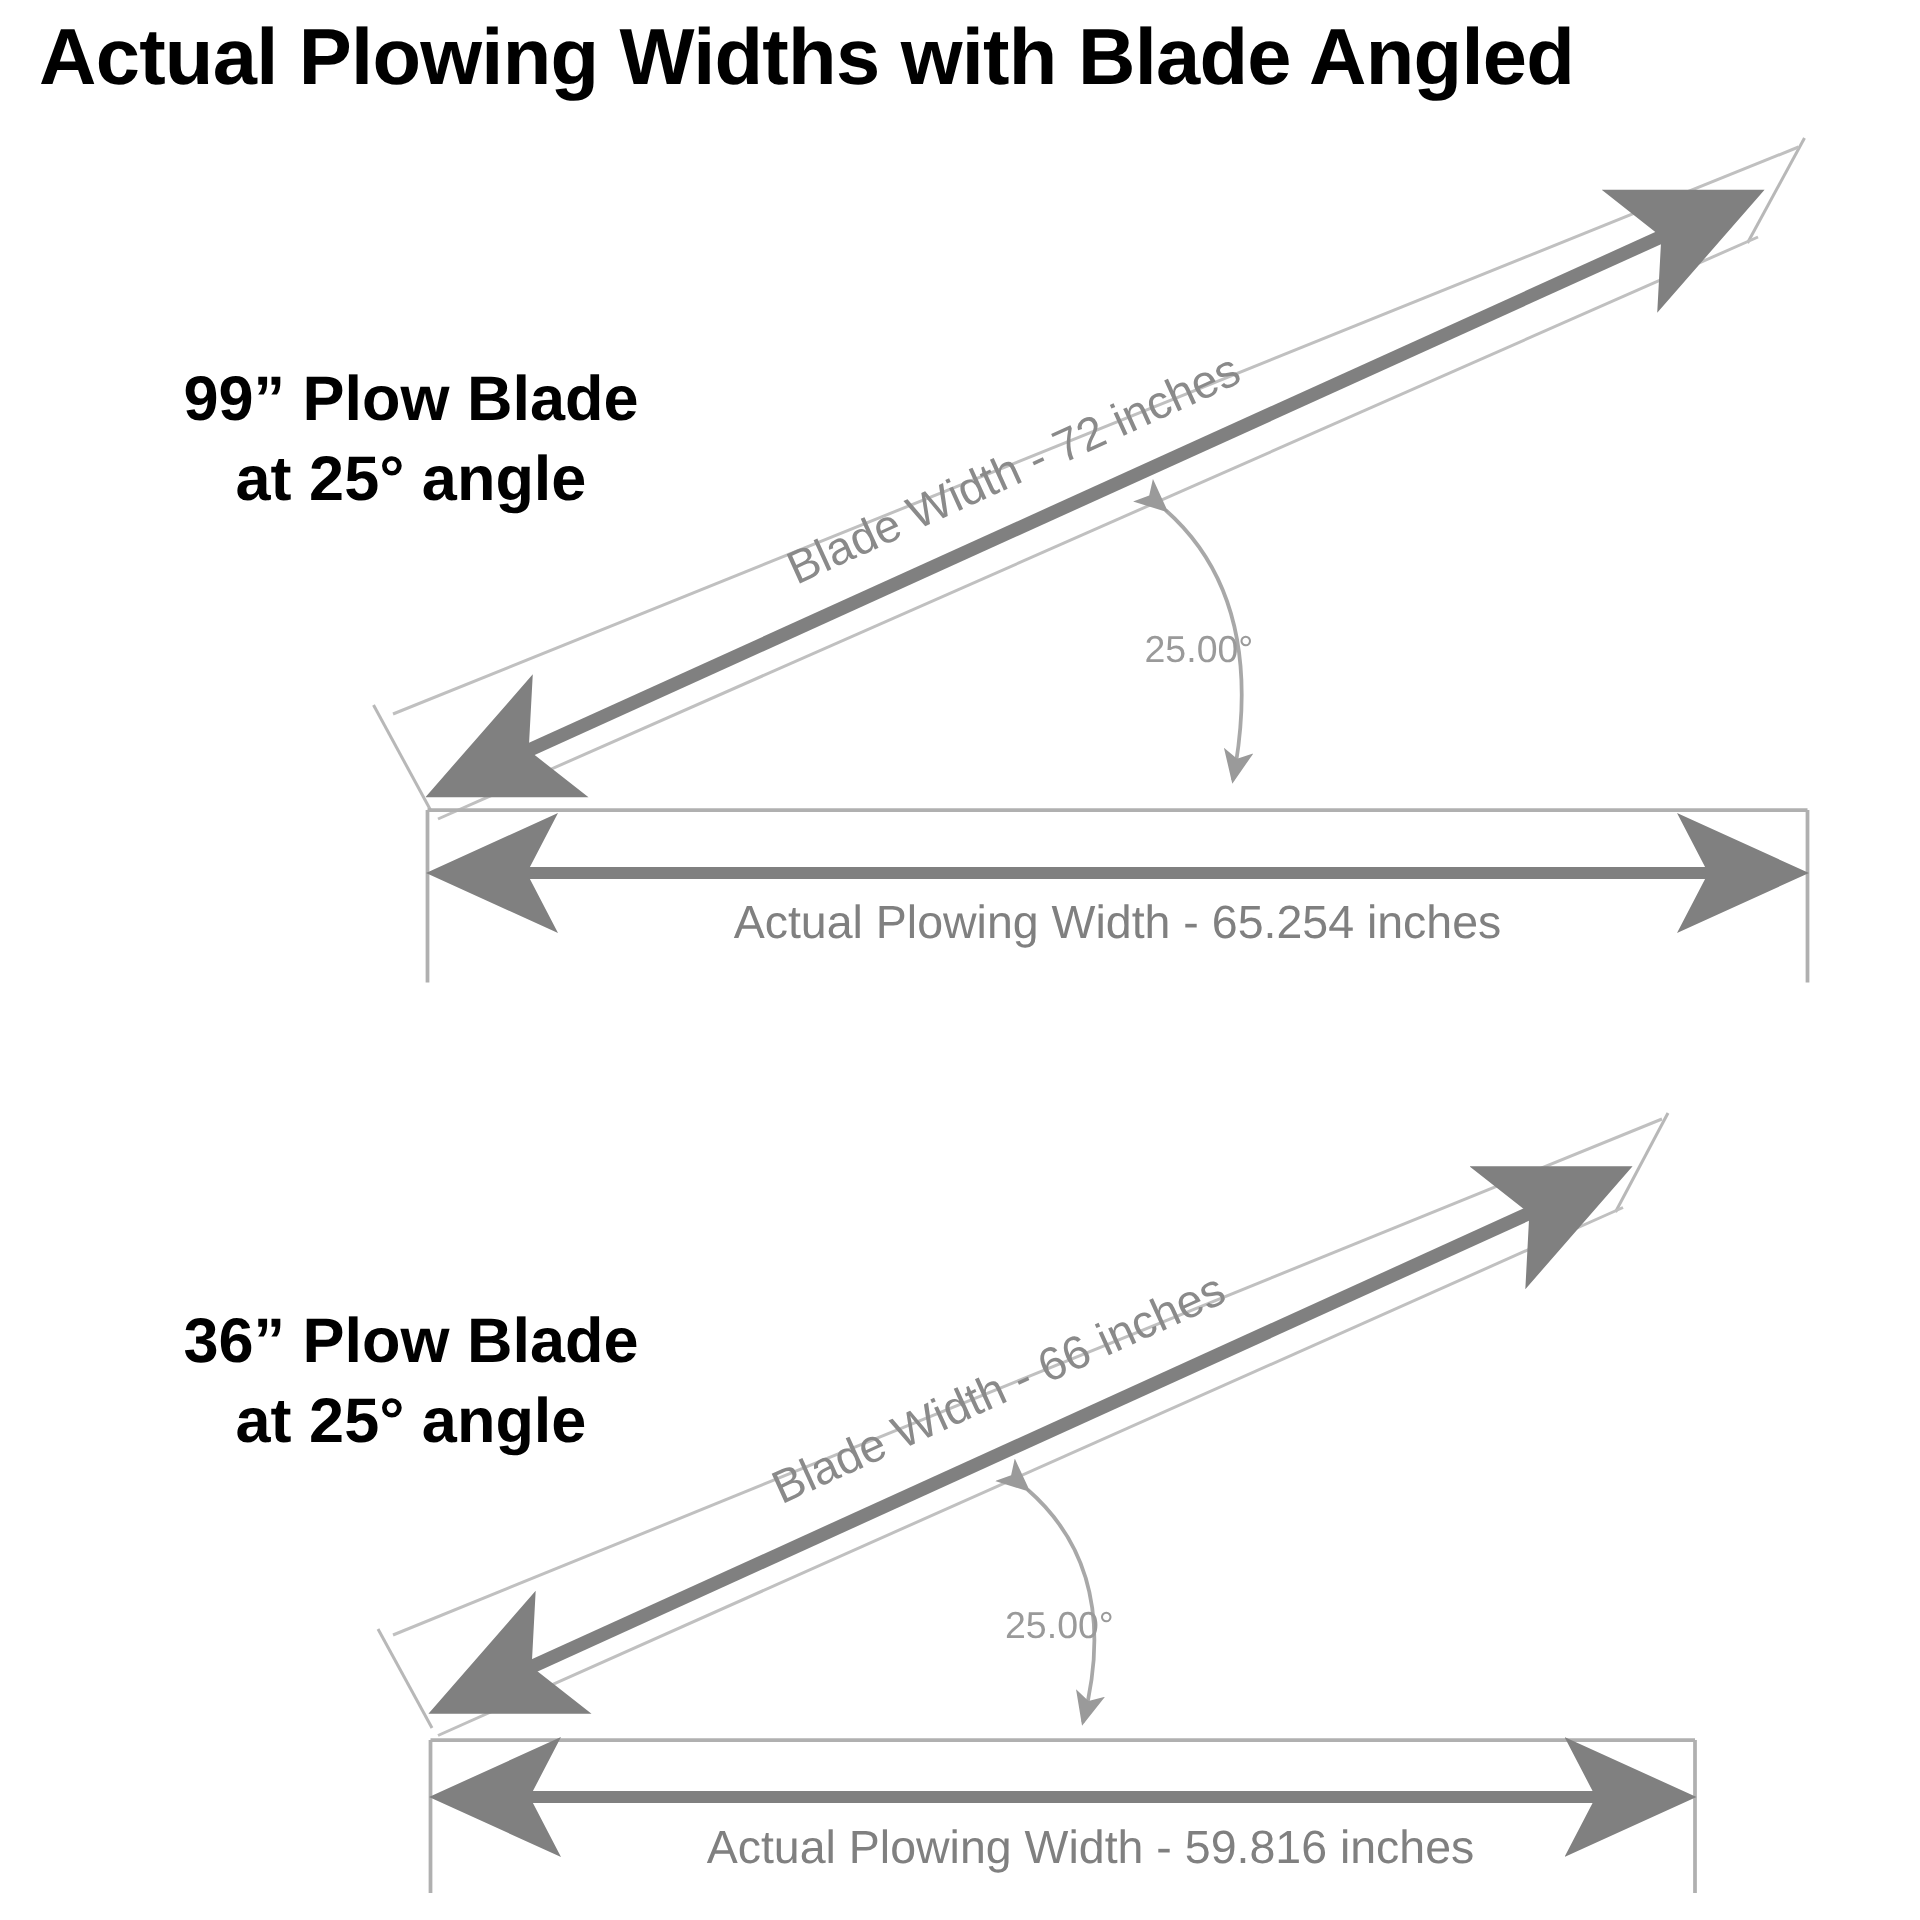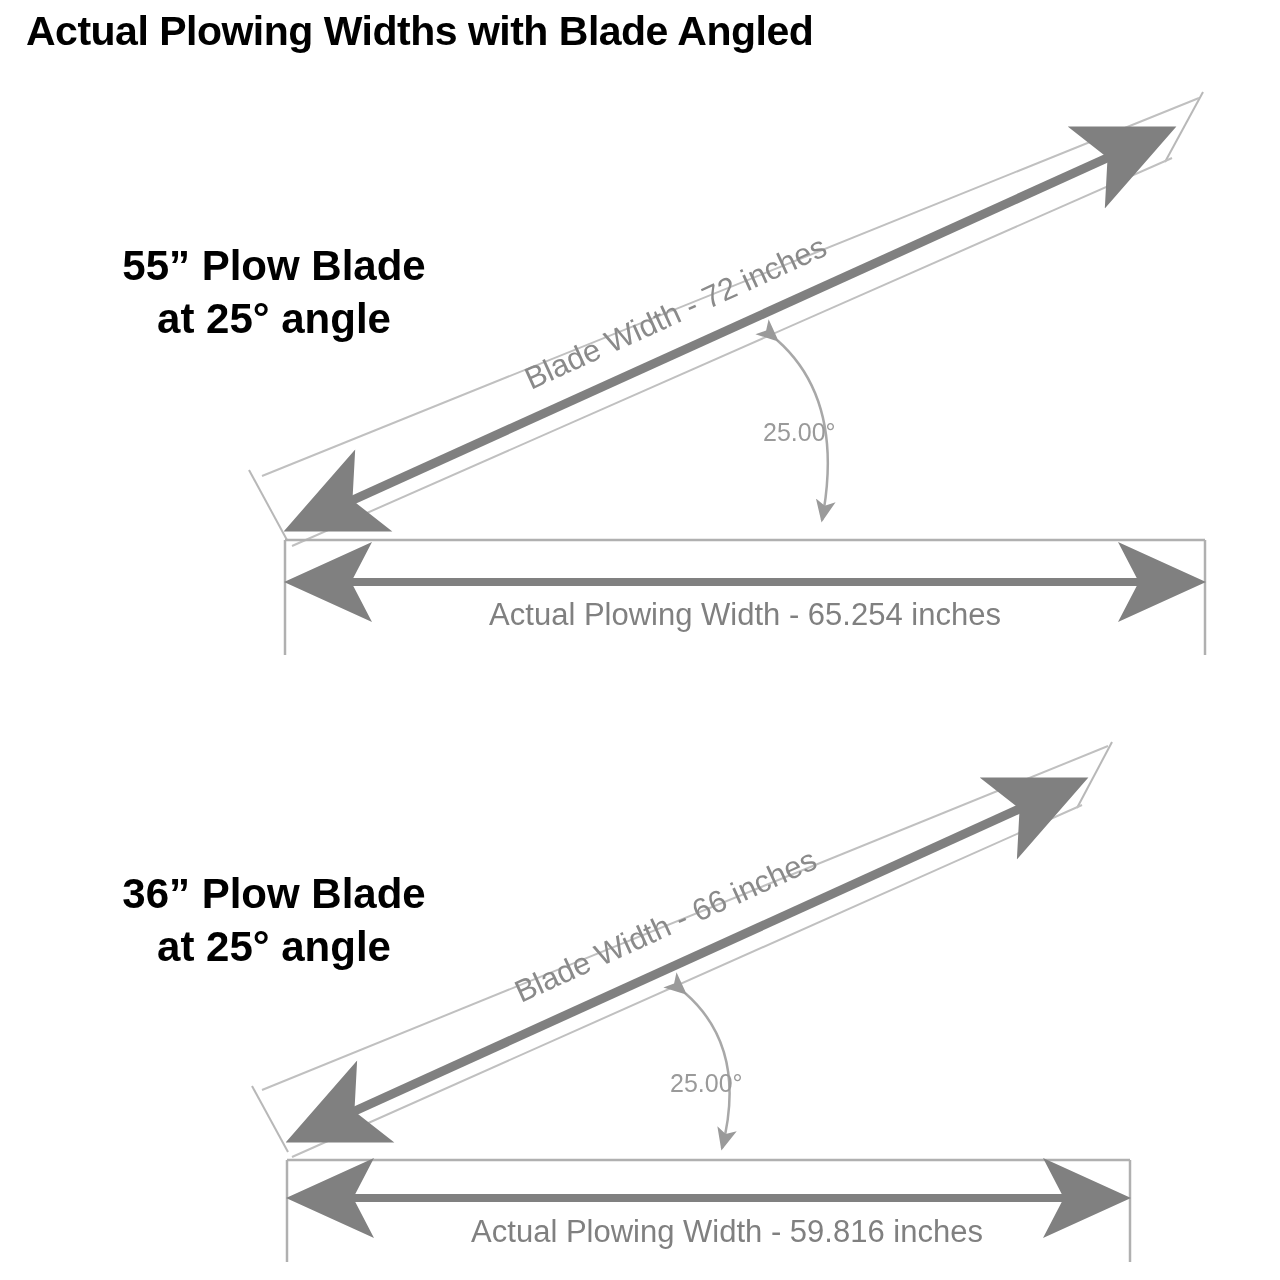--- a/index.html
+++ b/index.html
@@ -17,21 +17,21 @@
   .page {
     position: absolute;
     top: 0; left: 0;
     width: 1280px;
     height: 1280px;
   }
   .title {
     position: absolute;
     left: 26px;
     top: 8px;
-    font-size: 41px;
+    font-size: 53px;
     font-weight: bold;
     color: #000000;
     letter-spacing: -0.5px;
     white-space: nowrap;
   }
   .blade-label {
     position: absolute;
     font-size: 42px;
     font-weight: bold;
     color: #000000;
@@ -67,21 +67,21 @@
   }
 </style>
 </head>
 <body>
 
 <div class="page">
 
   <div class="title">Actual Plowing Widths with Blade Angled</div>
 
   <div class="blade-label" style="left:44px; top:240px; width:460px;">
-    <span>55” Plow Blade</span>
+    <span>99” Plow Blade</span>
     <span class="l2">at 25° angle</span>
   </div>
 
   <div class="blade-label" style="left:44px; top:868px; width:460px;">
     <span>36” Plow Blade</span>
     <span class="l2">at 25° angle</span>
   </div>
 
   <svg class="overlay" viewBox="0 0 1280 1280">
     <defs>

